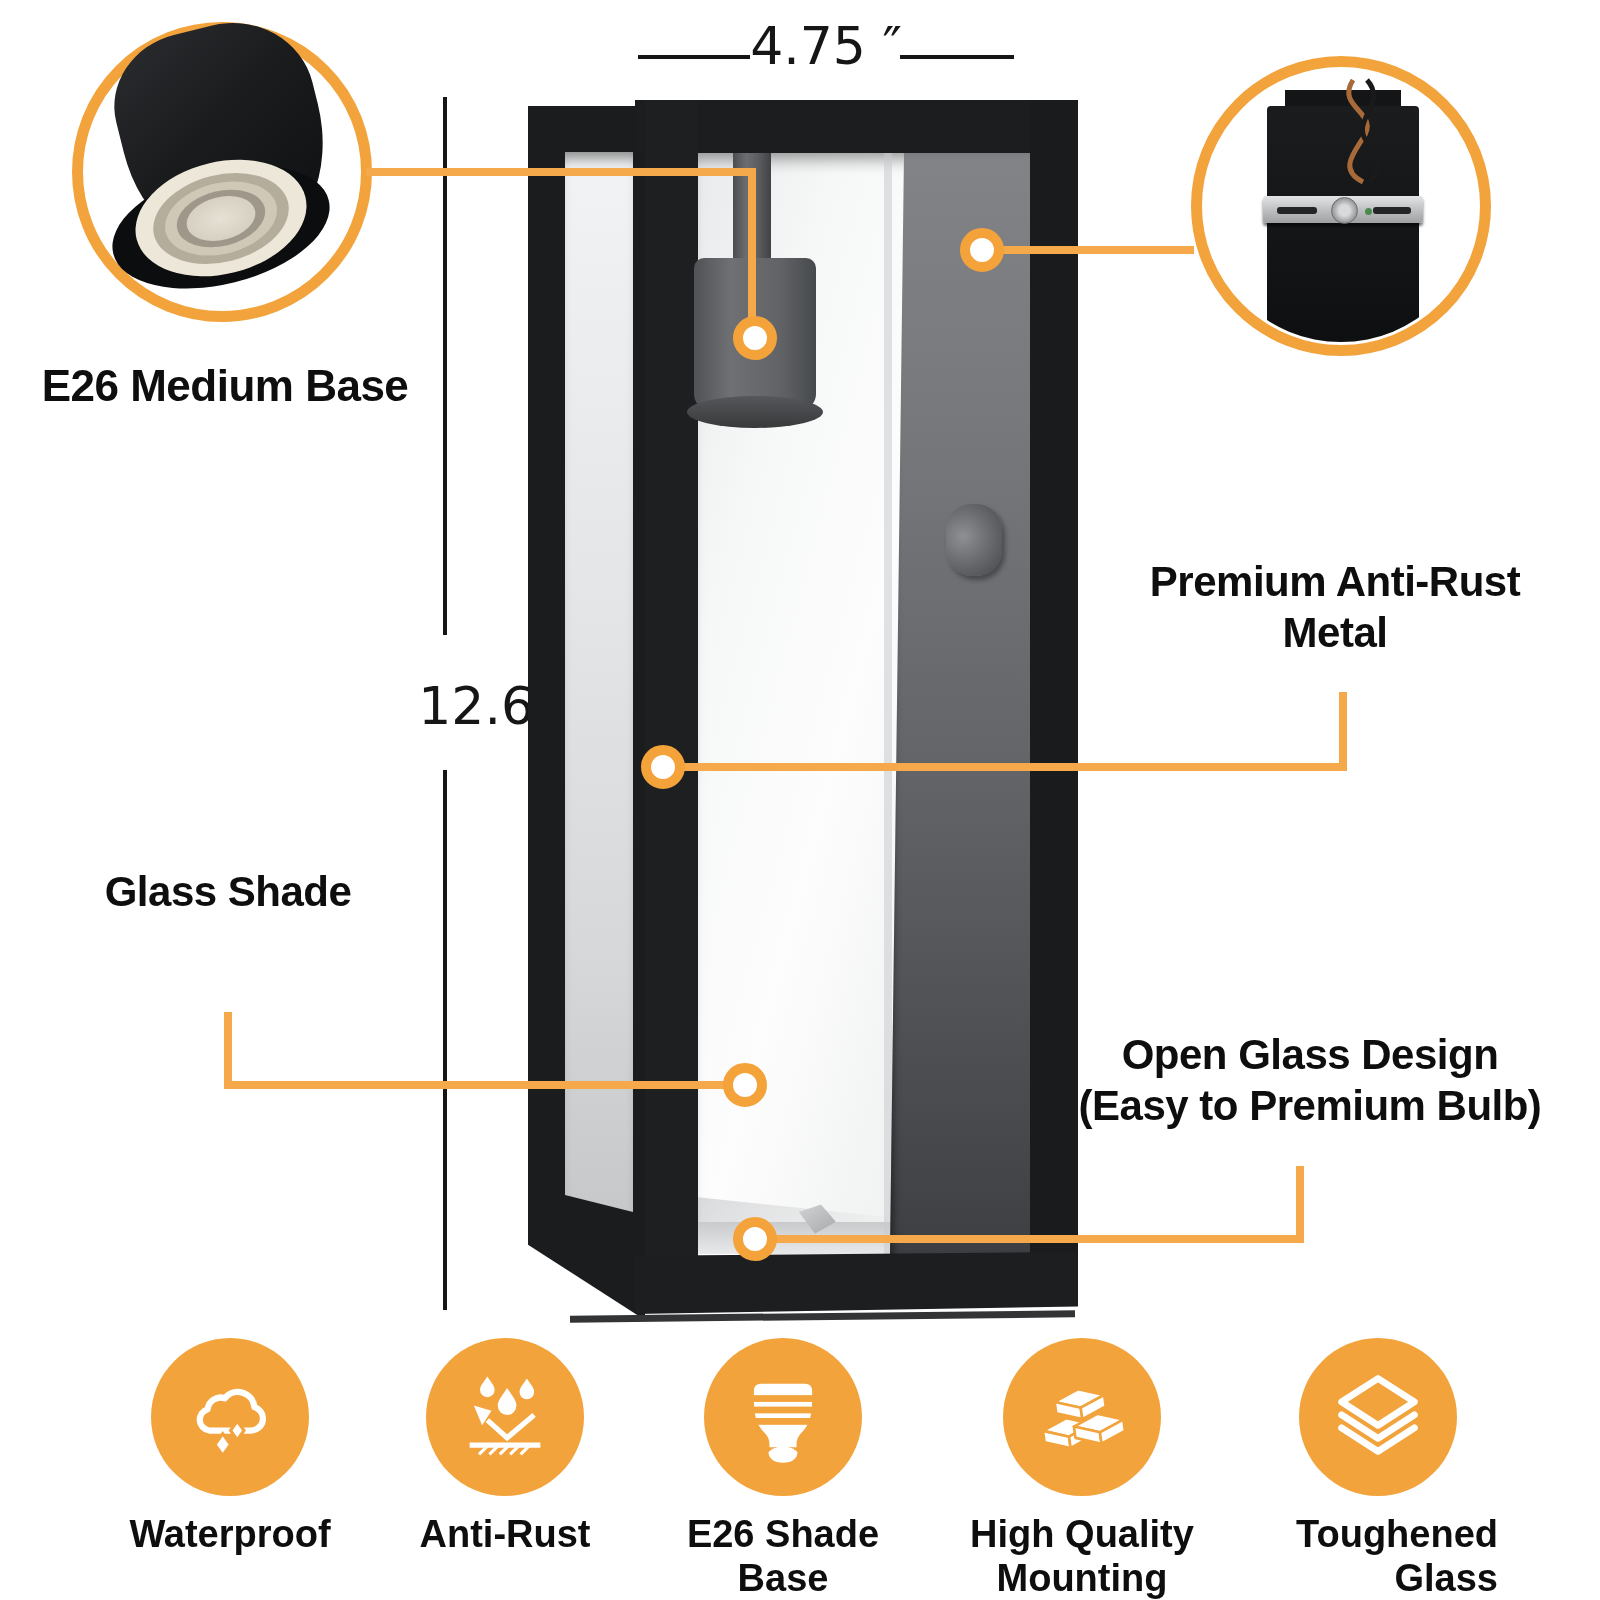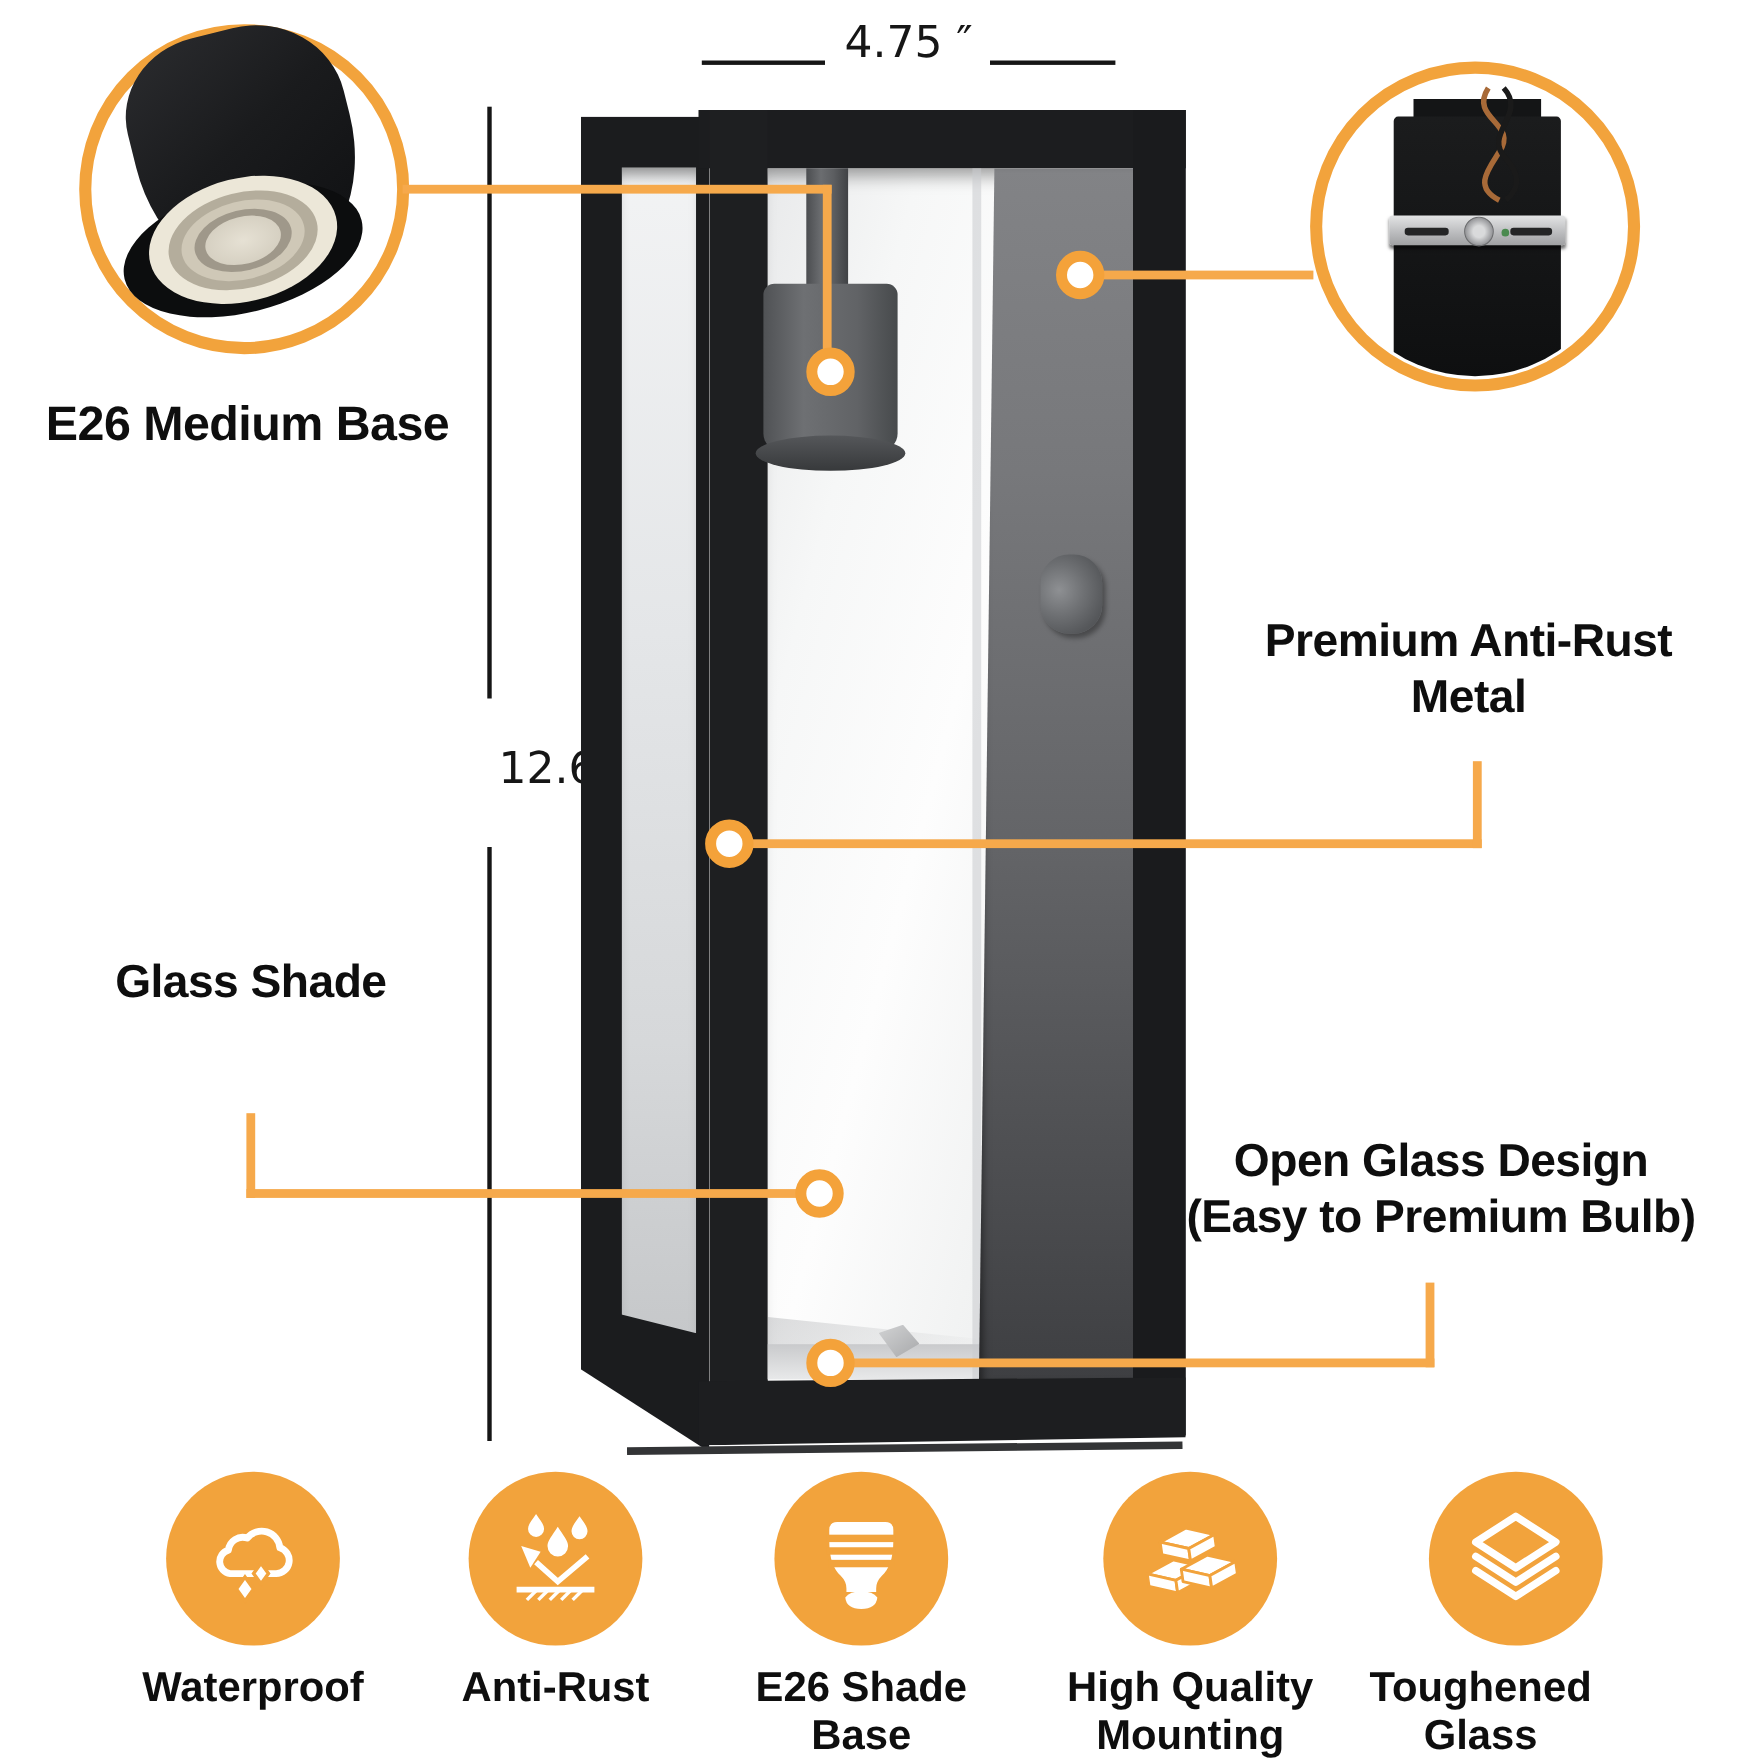--- a/index.html
+++ b/index.html
@@ -2,21 +2,21 @@
 <html><head>
 <meta charset="utf-8">
 <style>
   html,body{margin:0;padding:0;background:#fff;}
   .canvas{position:relative;width:1600px;height:1600px;background:#fff;overflow:hidden;
           font-family:"Liberation Sans",sans-serif;color:#0e0e0e;}
   .abs{position:absolute;}
   
   .inset-label{font-size:44px;font-weight:bold;line-height:1.1;text-align:center;letter-spacing:-0.5px;}
   .callout-label{font-size:42px;font-weight:bold;line-height:1.22;text-align:center;letter-spacing:-0.5px;}
-  .dim-text{font-family:"DejaVu Sans",sans-serif;font-size:40px;color:#161616;text-align:center;}
+  .dim-text{font-family:"DejaVu Sans",sans-serif;font-size:52px;color:#161616;text-align:center;}
   .feature-label{font-size:38px;font-weight:bold;line-height:44px;text-align:center;}
   
   .oline{position:absolute;background:#F6A94B;}
   .dot{position:absolute;width:44px;height:44px;border:10px solid #F4A23A;background:#fff;
        border-radius:50%;box-sizing:border-box;}
   .blk{position:absolute;background:#161616;}
   
   .ring{position:absolute;width:300px;height:300px;border:11px solid #F2A33C;border-radius:50%;
         background:#fff;box-sizing:border-box;}
   
@@ -212,18 +212,18 @@
   </div>
 
   <div class="fcircle" style="left:1299px;top:1338px;"></div>
   <svg class="abs" style="left:1326px;top:1365px;" width="104" height="104" viewBox="0 0 100 100">
     <g fill="none" stroke="#fff" stroke-width="6.5" stroke-linejoin="round" stroke-linecap="round">
       <path d="M50 13 L85 35.5 L50 58 L15 35.5 Z"></path>
       <path d="M15 48 L50 70.5 L85 48"></path>
       <path d="M15 60.5 L50 83 L85 60.5"></path>
     </g>
   </svg>
-  <div class="abs feature-label" style="left:1226px;top:1512px;width:240px;">
+  <div class="abs feature-label" style="left:1258px;top:1512px;width:240px;text-align:right;">
     <div>Toughened</div>
     <div>Glass</div>
   </div>
 
 </div>
 
 </body></html>

